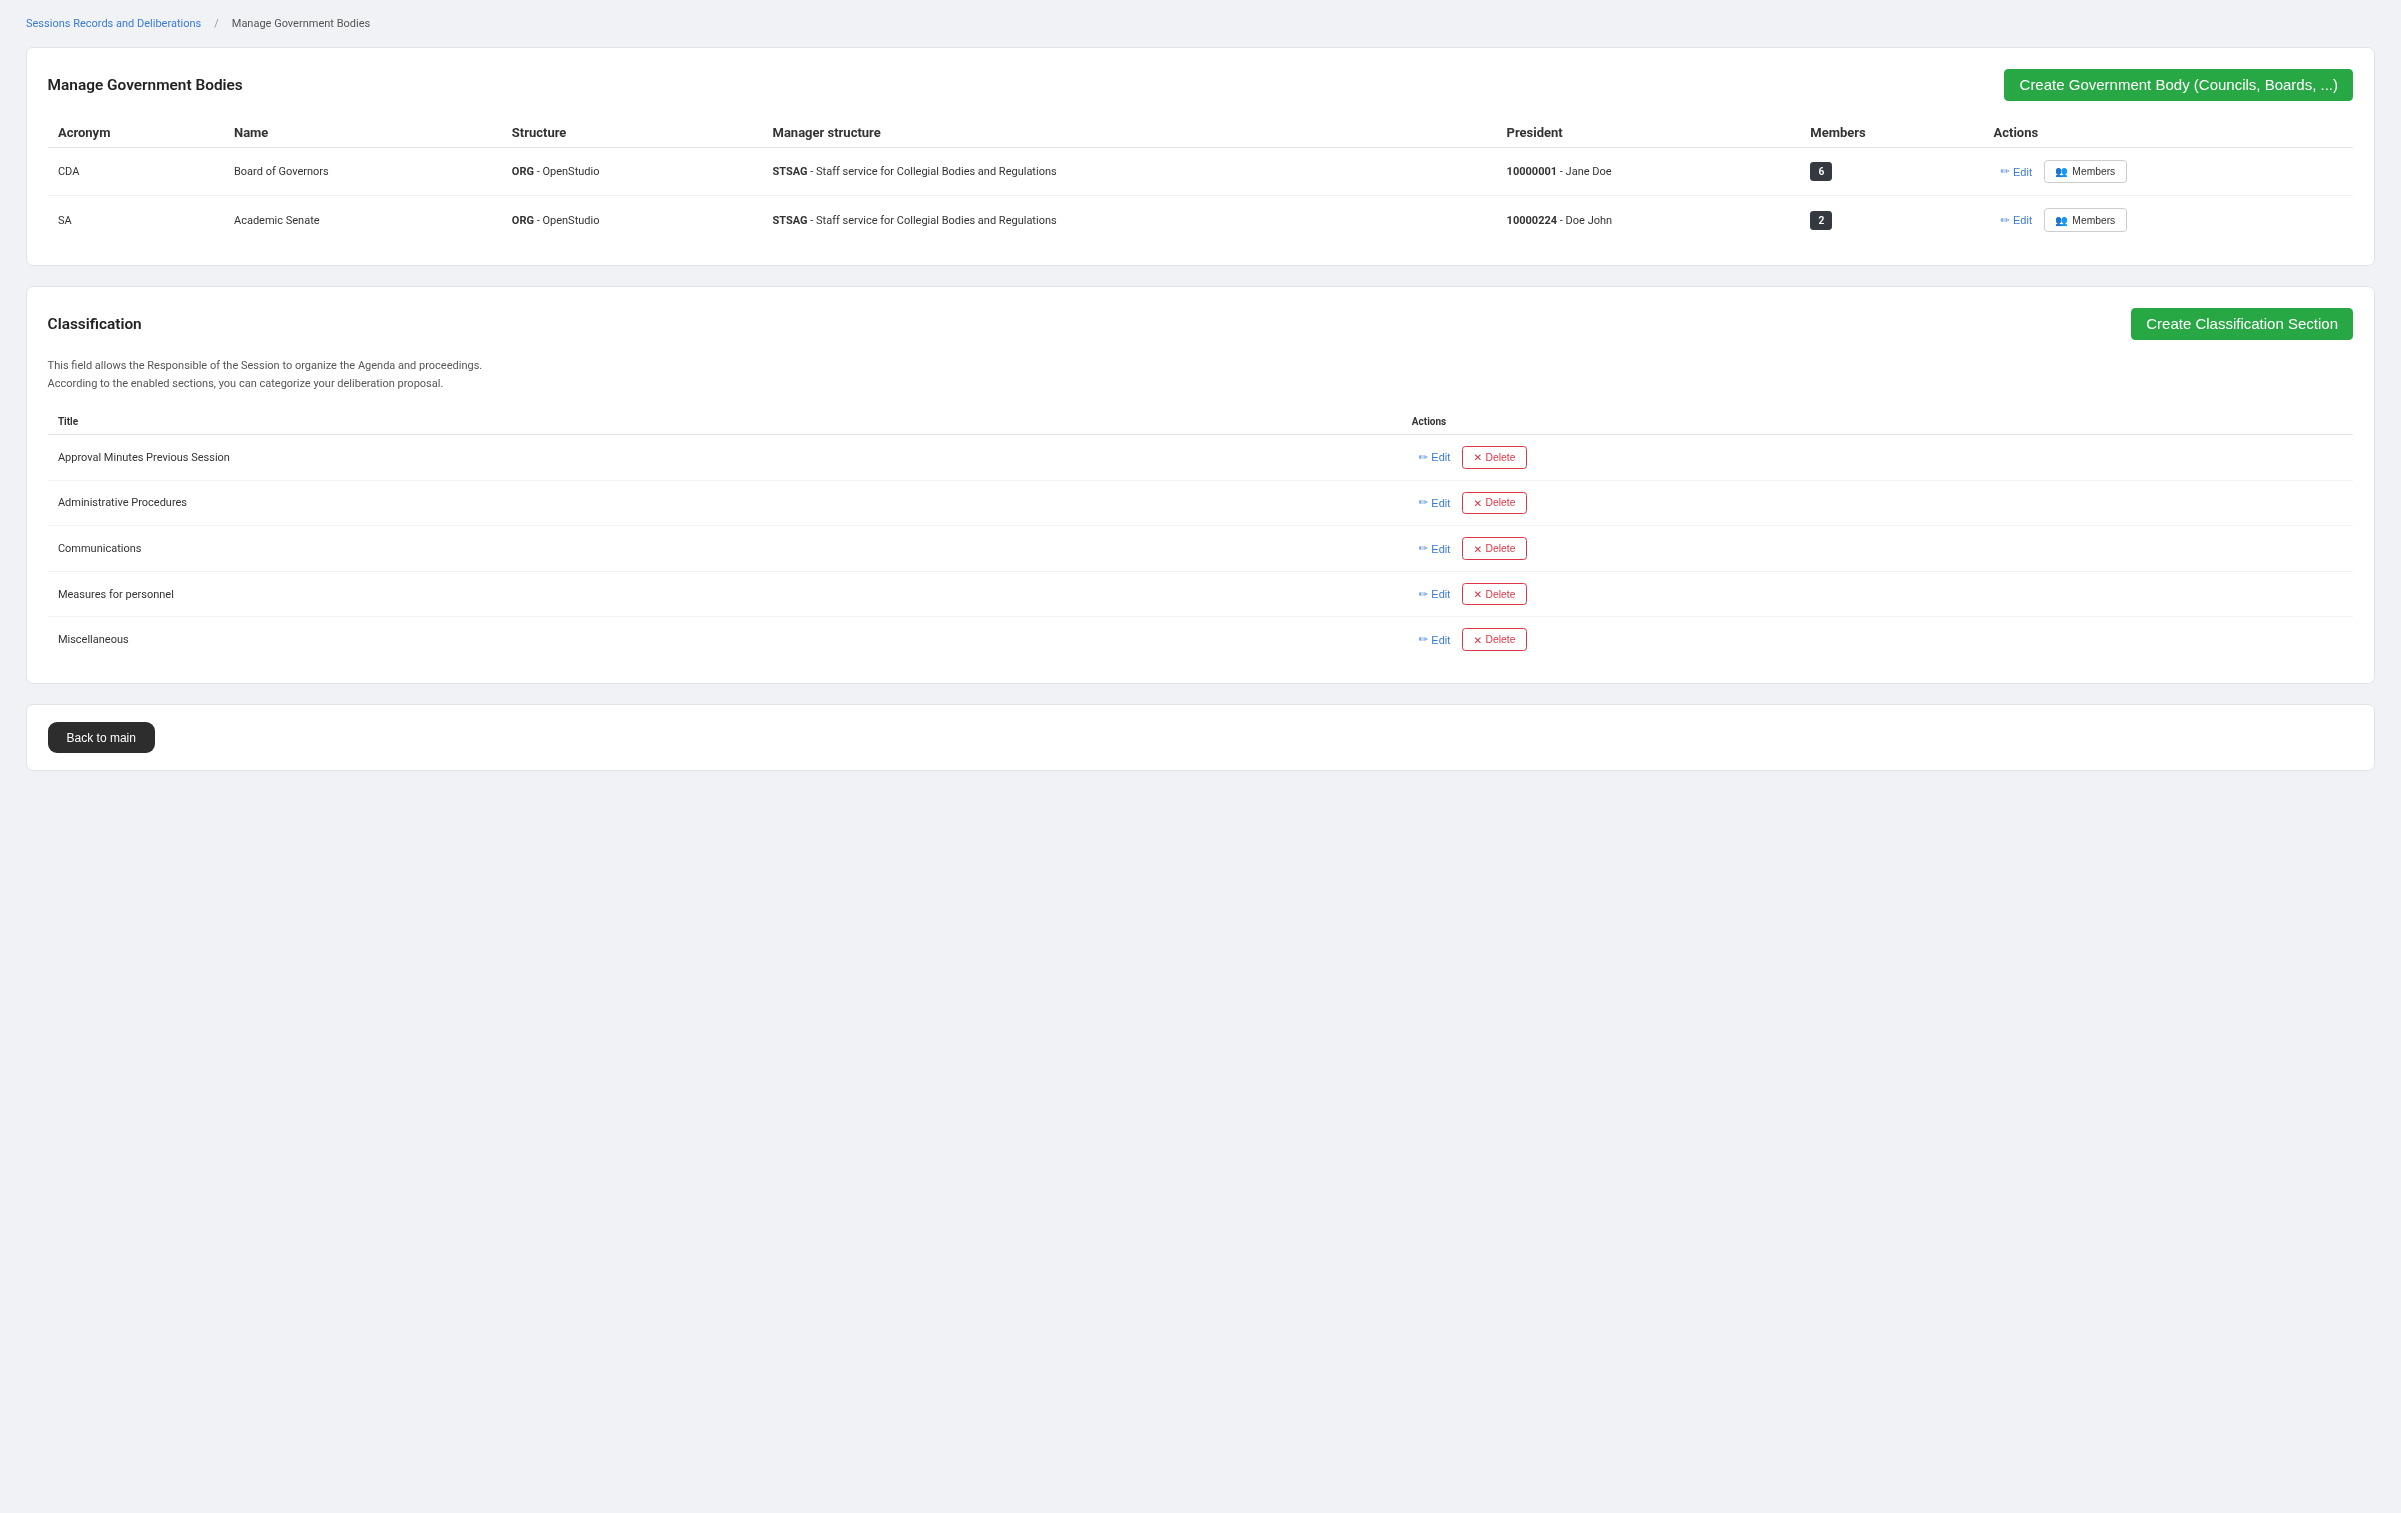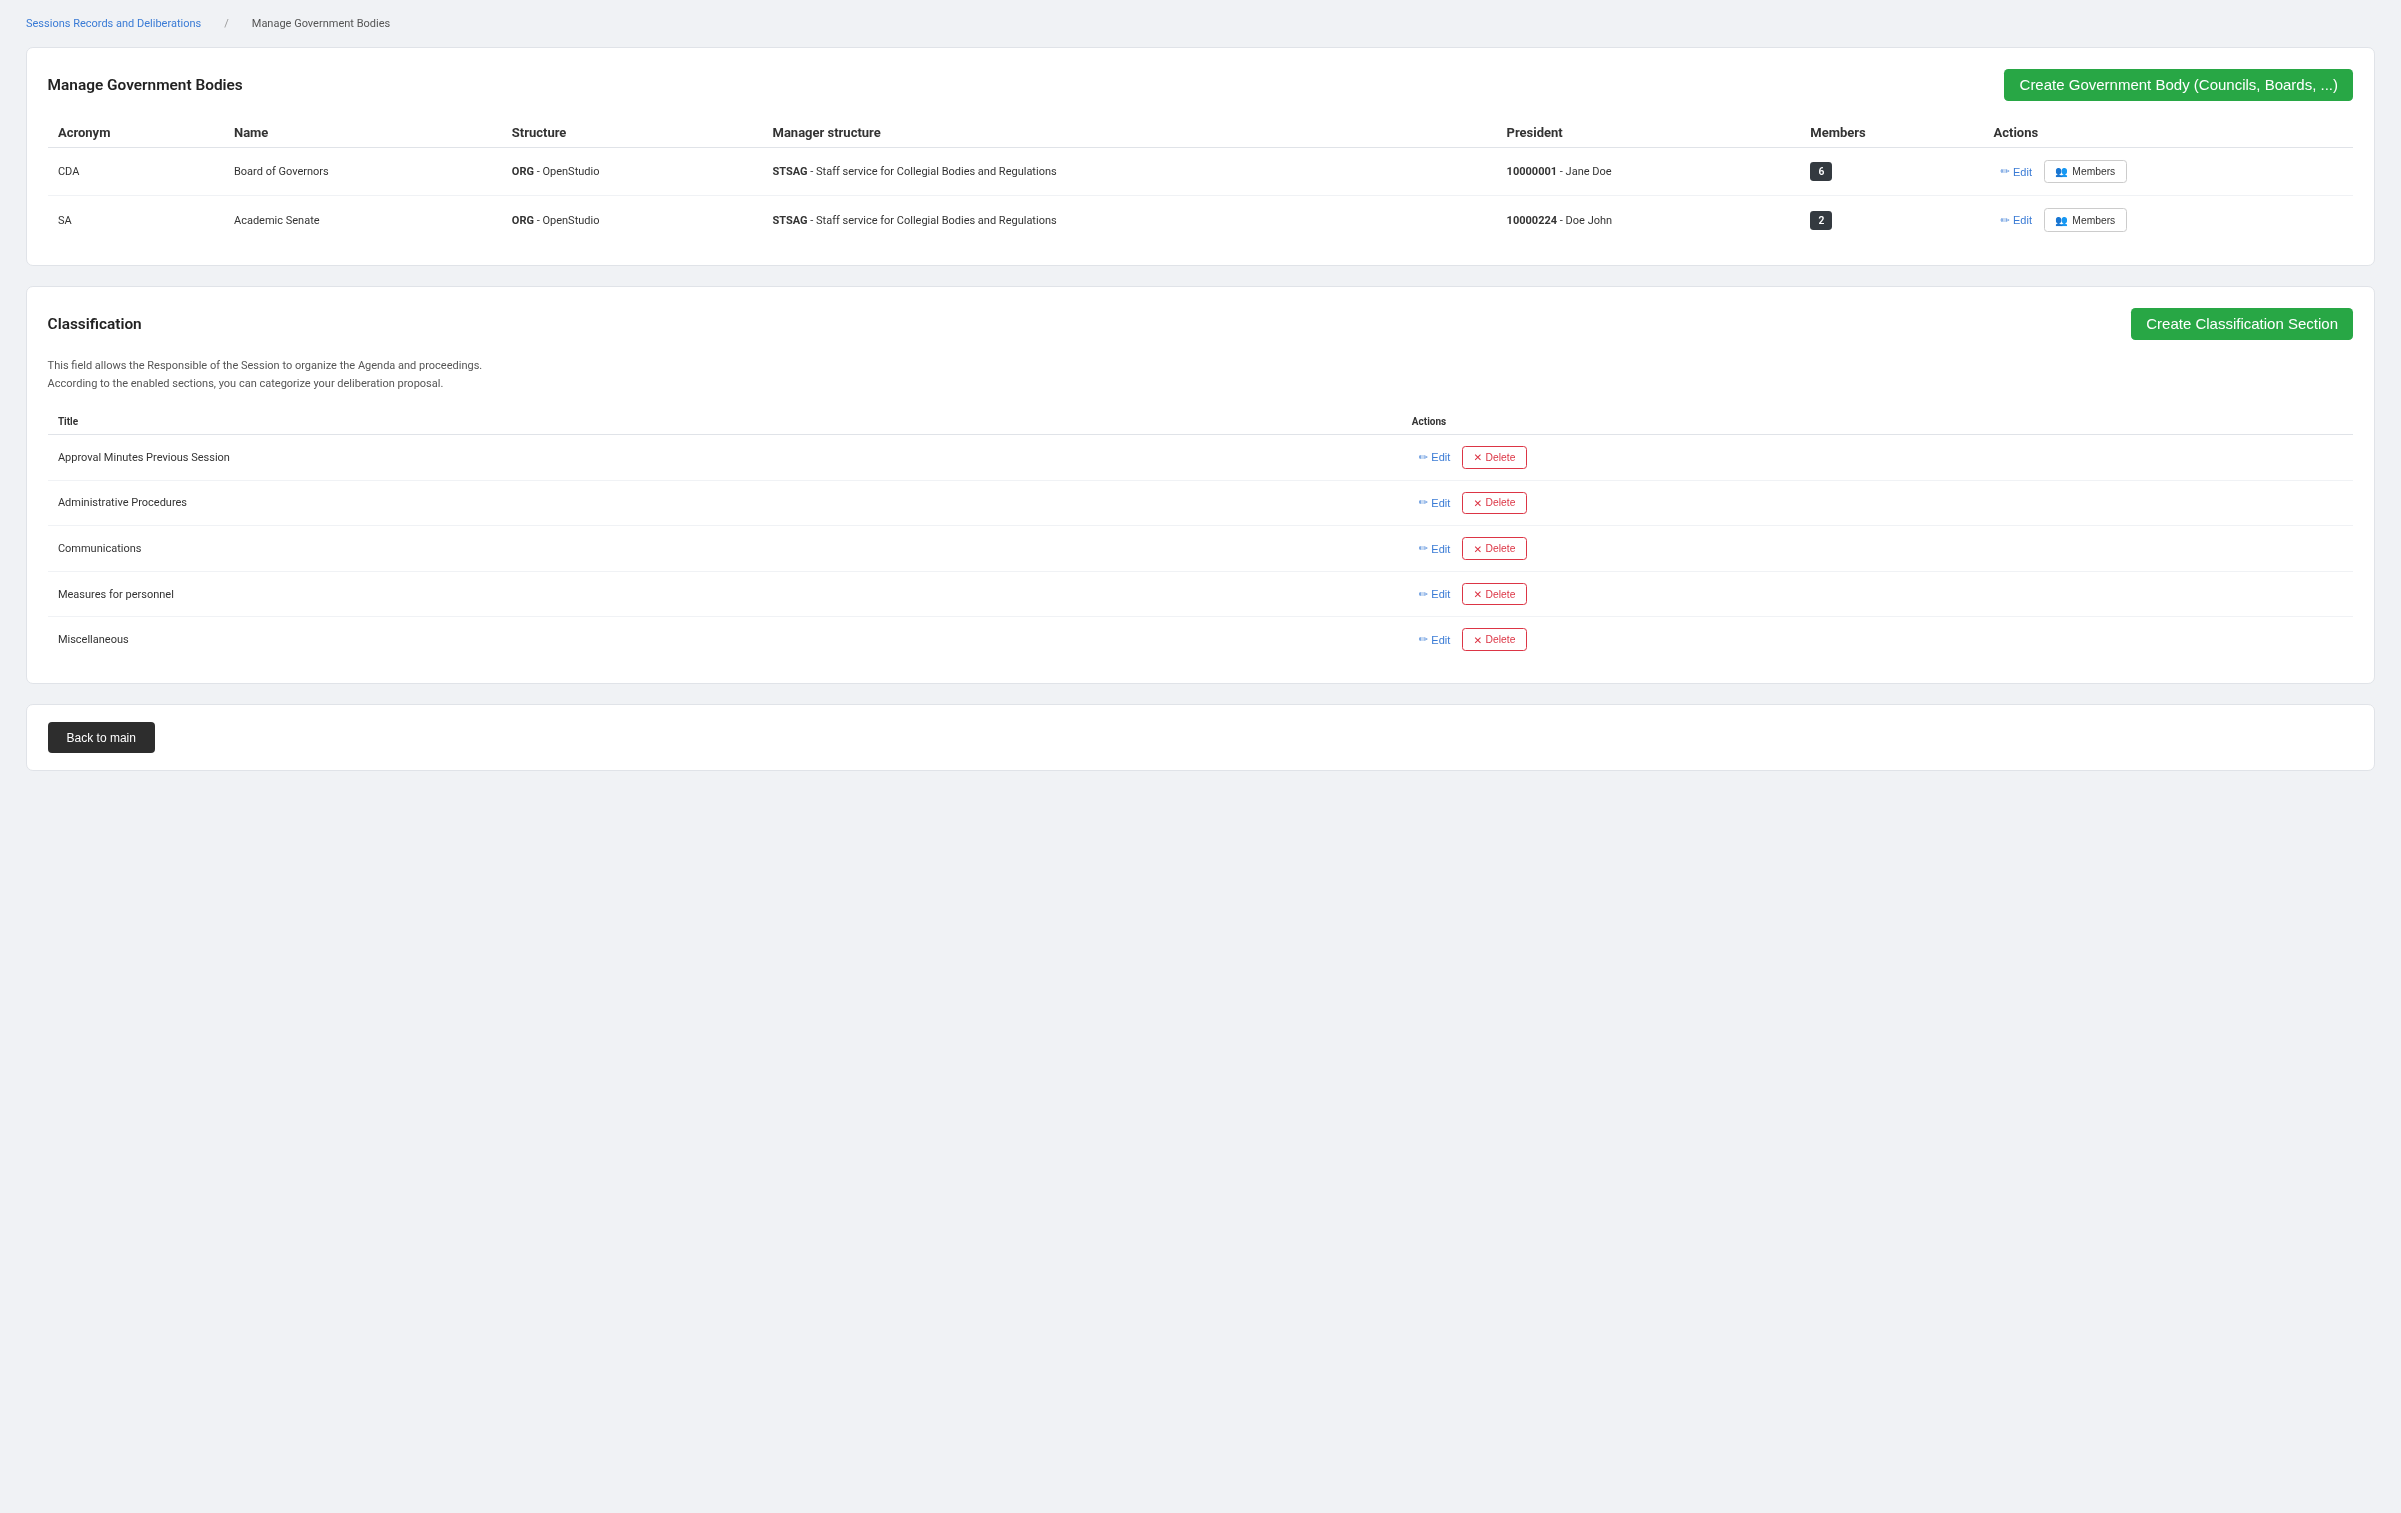--- a/index.html
+++ b/index.html
@@ -7,21 +7,21 @@
       font-family: -apple-system, BlinkMacSystemFont, "Segoe UI", Roboto, sans-serif;
       background: #f0f2f5;
       font-size: 12px;
       color: #333;
       min-height: 100vh;
       padding: 17px 26px;
     }
     .breadcrumb {
       display: flex;
       align-items: center;
-      gap: 23px;
+      gap: 13px;
       margin-bottom: 17px;
       font-size: 11px;
     }
     .breadcrumb a {
       color: #3a7bd5;
       text-decoration: none;
     }
     .breadcrumb-sep { color: #999; }
     .breadcrumb-current { color: #555; }
 
@@ -53,21 +53,21 @@
       padding: 7.7px 15.4px;
       font-size: 15px;
       font-weight: 500;
       cursor: pointer;
     }
 
     .btn-dark {
       background: #2d2d2d;
       color: #fff;
       border: none;
-      border-radius: 4px;
+      border-radius: 9px;
       padding: 8.6px 19px;
       font-size: 12px;
       font-weight: 500;
       cursor: pointer;
     }
 
     table {
       width: 100%;
       border-collapse: collapse;
     }

